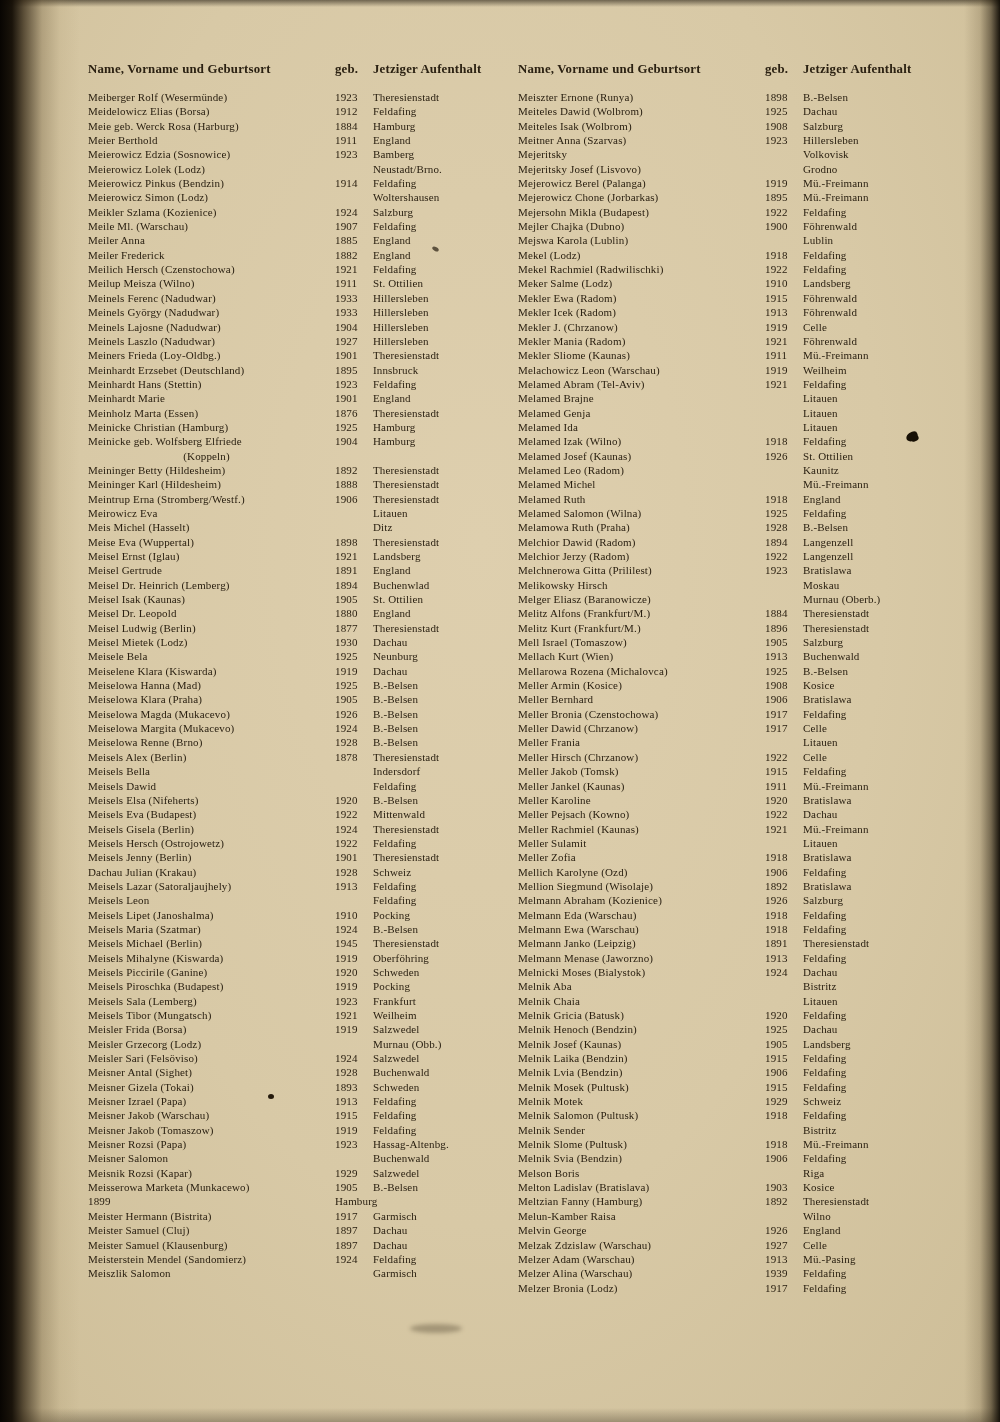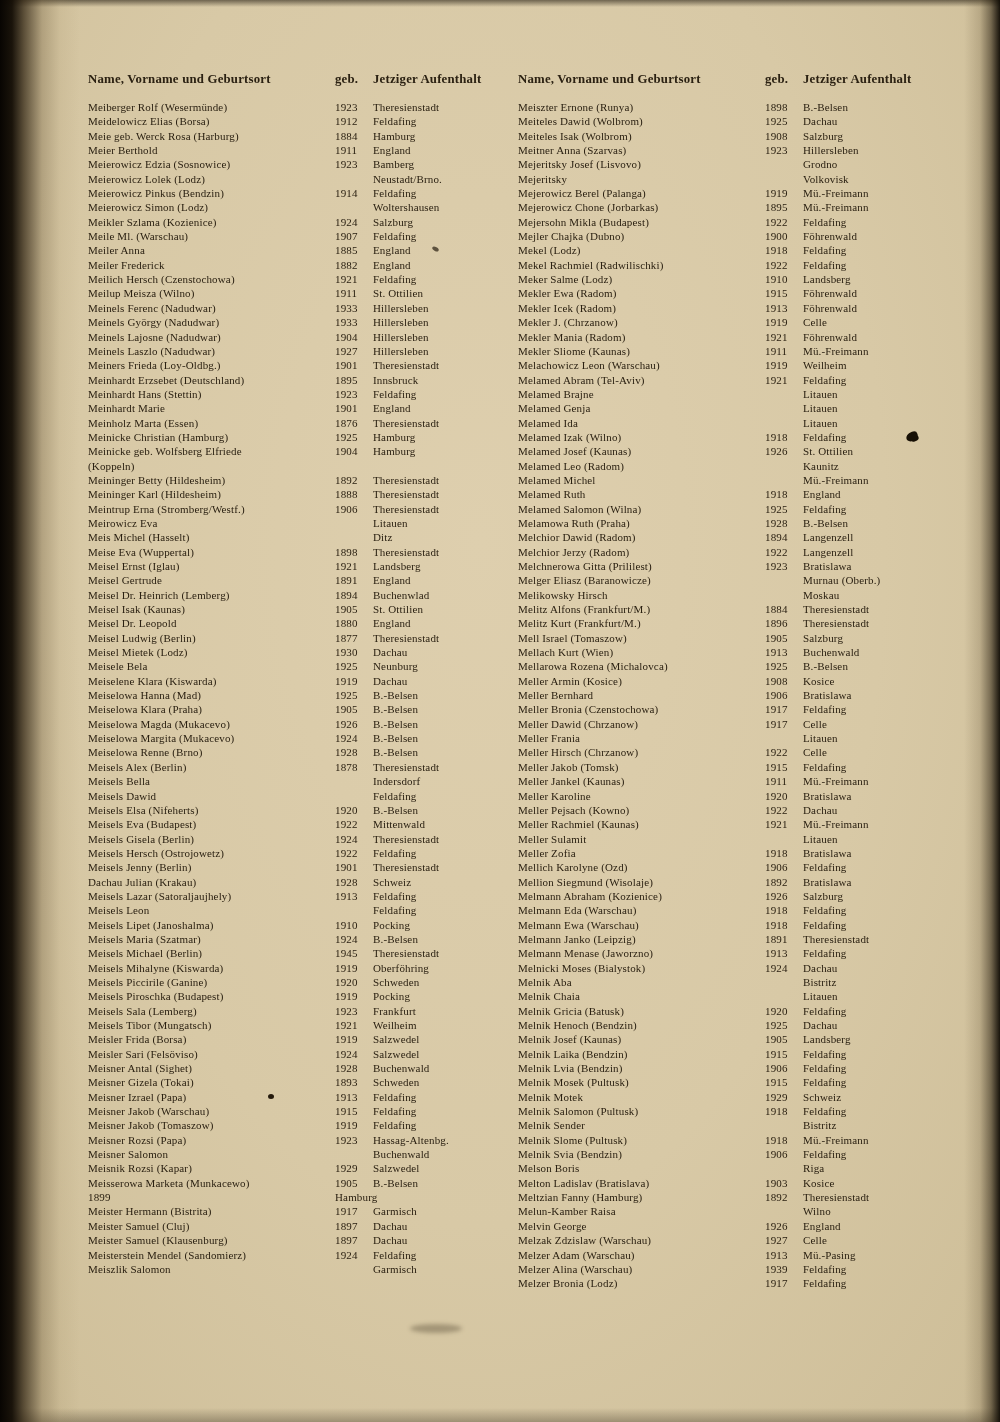--- a/index.html
+++ b/index.html
@@ -16,40 +16,40 @@
   
   .page::before {
     content:"";
     position:absolute; inset:0; pointer-events:none;
     background:
       linear-gradient(to right, rgba(8,5,2,1) 0px, rgba(20,14,6,0.97) 12px, rgba(52,40,22,0.75) 24px, rgba(110,92,60,0.35) 42px, rgba(150,130,90,0.12) 60px, rgba(0,0,0,0) 80px),
       linear-gradient(to left, rgba(14,10,4,0.95) 0px, rgba(40,30,14,0.55) 9px, rgba(90,74,46,0.22) 20px, rgba(0,0,0,0) 36px),
       linear-gradient(to bottom, rgba(25,18,8,0.55) 0px, rgba(0,0,0,0) 7px),
       linear-gradient(to top, rgba(30,22,10,0.30) 0px, rgba(0,0,0,0) 14px);
   }
-  .col { position:absolute; top:72px; width:420px; }
+  .col { position:absolute; top:62px; width:420px; }
   .col-left  { left:88px; }
   .col-right { left:518px; }
   .col-header {
     display:grid;
     grid-template-columns:247px 38px 1fr;
     font-weight:700;
     font-size:12.8px;
     letter-spacing:0.2px;
     margin-bottom:13px;
     white-space:nowrap;
   }
   .rows { font-size:11px; letter-spacing:0.15px; }
   .row {
     display:grid;
     grid-template-columns:247px 38px 1fr;
     line-height:14.35px;
   }
   .cell { white-space:nowrap; }
-  .cell.name .name2 { text-align:left; padding-right:10px; }
+  .cell.name .name2 { text-align:center; padding-right:10px; }
   .cell.geb { }
   .cell.ort { }
   
   .speck { position:absolute; pointer-events:none; }
   .speck-a { left:906px; top:432px; width:12px; height:9px; background:#171005; border-radius:60% 40% 55% 45%; transform:rotate(-18deg); box-shadow:2px 3px 0 -2px #171005; }
   .speck-b { left:410px; top:1324px; width:52px; height:9px; background:rgba(70,58,38,0.35); border-radius:50%; filter:blur(2px); }
   .speck-c { left:268px; top:1094px; width:6px; height:5px; background:#241a0c; border-radius:50%; }
   .speck-d { left:432px; top:247px; width:7px; height:4px; background:rgba(40,30,15,0.7); border-radius:50%; transform:rotate(30deg); }
 </style>
 </head>
@@ -515,20 +515,27 @@
         </div>
         <div class="row">
           <div class="cell name">
             <div>Meisler Frida (Borsa)</div>
           </div>
           <div class="cell geb">1919</div>
           <div class="cell ort">Salzwedel</div>
         </div>
         <div class="row">
           <div class="cell name">
+            <div>Meisler Grzecorg (Lodz)</div>
+          </div>
+          <div class="cell geb"></div>
+          <div class="cell ort">Murnau (Obb.)</div>
+        </div>
+        <div class="row">
+          <div class="cell name">
             <div>Meisler Sari (Felsöviso)</div>
           </div>
           <div class="cell geb">1924</div>
           <div class="cell ort">Salzwedel</div>
         </div>
         <div class="row">
           <div class="cell name">
             <div>Meisner Antal (Sighet)</div>
           </div>
           <div class="cell geb">1928</div>
@@ -662,31 +669,31 @@
         </div>
         <div class="row">
           <div class="cell name">
             <div>Meitner Anna (Szarvas)</div>
           </div>
           <div class="cell geb">1923</div>
           <div class="cell ort">Hillersleben</div>
         </div>
         <div class="row">
           <div class="cell name">
+            <div>Mejeritsky</div>
+          </div>
+          <div class="cell geb"></div>
+          <div class="cell ort">Volkovisk</div>
+        </div>
+        <div class="row">
+          <div class="cell name">
             <div>Mejeritsky Josef (Lisvovo)</div>
           </div>
           <div class="cell geb"></div>
           <div class="cell ort">Grodno</div>
-        </div>
-        <div class="row">
-          <div class="cell name">
-            <div>Mejeritsky</div>
-          </div>
-          <div class="cell geb"></div>
-          <div class="cell ort">Volkovisk</div>
         </div>
         <div class="row">
           <div class="cell name">
             <div>Mejerowicz Berel (Palanga)</div>
           </div>
           <div class="cell geb">1919</div>
           <div class="cell ort">Mü.-Freimann</div>
         </div>
         <div class="row">
           <div class="cell name">
@@ -704,20 +711,27 @@
         </div>
         <div class="row">
           <div class="cell name">
             <div>Mejler Chajka (Dubno)</div>
           </div>
           <div class="cell geb">1900</div>
           <div class="cell ort">Föhrenwald</div>
         </div>
         <div class="row">
           <div class="cell name">
+            <div>Mejswa Karola (Lublin)</div>
+          </div>
+          <div class="cell geb"></div>
+          <div class="cell ort">Lublin</div>
+        </div>
+        <div class="row">
+          <div class="cell name">
             <div>Mekel (Lodz)</div>
           </div>
           <div class="cell geb">1918</div>
           <div class="cell ort">Feldafing</div>
         </div>
         <div class="row">
           <div class="cell name">
             <div>Mekel Rachmiel (Radwilischki)</div>
           </div>
           <div class="cell geb">1922</div>
@@ -865,31 +879,31 @@
         </div>
         <div class="row">
           <div class="cell name">
             <div>Melchnerowa Gitta (Prililest)</div>
           </div>
           <div class="cell geb">1923</div>
           <div class="cell ort">Bratislawa</div>
         </div>
         <div class="row">
           <div class="cell name">
+            <div>Melikowsky Hirsch</div>
+          </div>
+          <div class="cell geb"></div>
+          <div class="cell ort">Moskau</div>
+        </div>
+        <div class="row">
+          <div class="cell name">
             <div>Melger Eliasz (Baranowicze)</div>
           </div>
           <div class="cell geb"></div>
           <div class="cell ort">Murnau (Oberb.)</div>
-        </div>
-        <div class="row">
-          <div class="cell name">
-            <div>Melikowsky Hirsch</div>
-          </div>
-          <div class="cell geb"></div>
-          <div class="cell ort">Moskau</div>
         </div>
         <div class="row">
           <div class="cell name">
             <div>Melitz Alfons (Frankfurt/M.)</div>
           </div>
           <div class="cell geb">1884</div>
           <div class="cell ort">Theresienstadt</div>
         </div>
         <div class="row">
           <div class="cell name">

